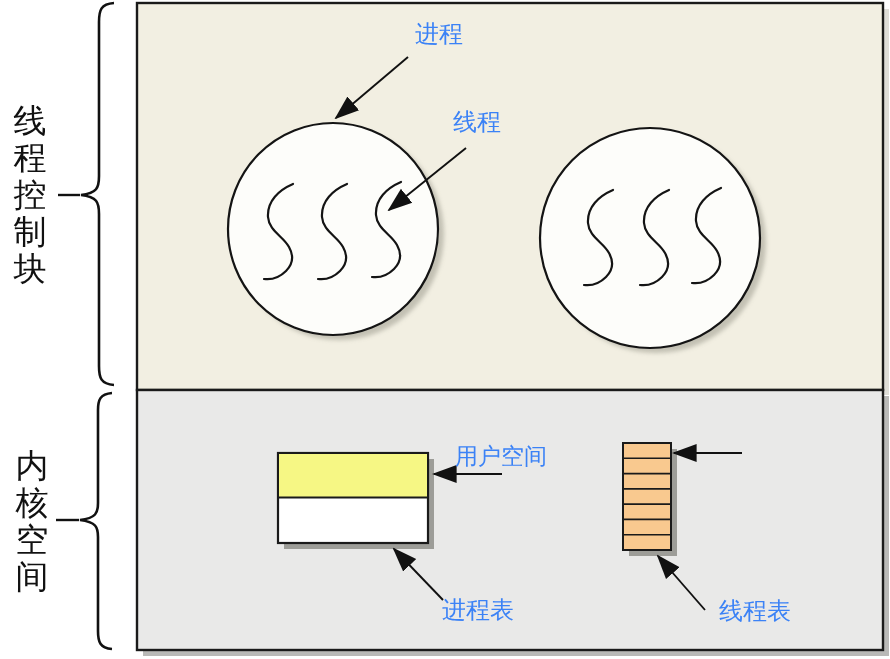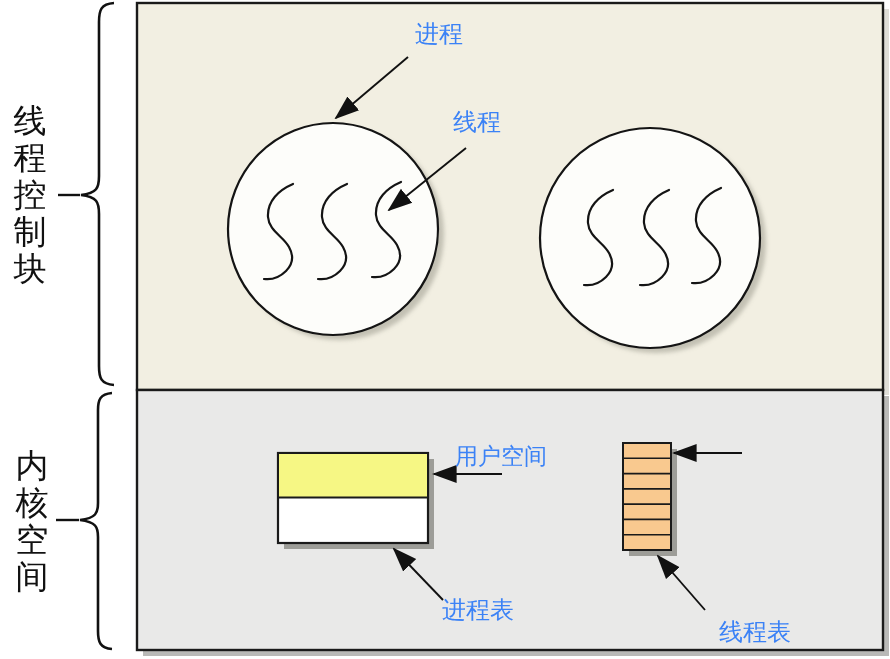--- a/index.html
+++ b/index.html
@@ -96,15 +96,15 @@
     <line x1="705" y1="610" x2="658" y2="556" stroke="#111" stroke-width="1.9" marker-end="url(#arrow)"></line>
   </svg>
 
   <div class="vlabel" style="left:10px;top:102px;">线程控制块</div>
   <div class="vlabel" style="left:12px;top:447px;">内核空间</div>
 
   <div class="lbl f24" style="left:415px;top:18px;">进程</div>
   <div class="lbl f24" style="left:453px;top:106px;">线程</div>
   <div class="lbl f23" style="left:455px;top:441px;">用户空间</div>
   <div class="lbl f24" style="left:442px;top:594px;">进程表</div>
-  <div class="lbl f24" style="left:719px;top:595px;margin-top:21px;">线程表</div>
+  <div class="lbl f24" style="left:719px;top:595px;">线程表</div>
 
 </div>
 
 </body></html>

